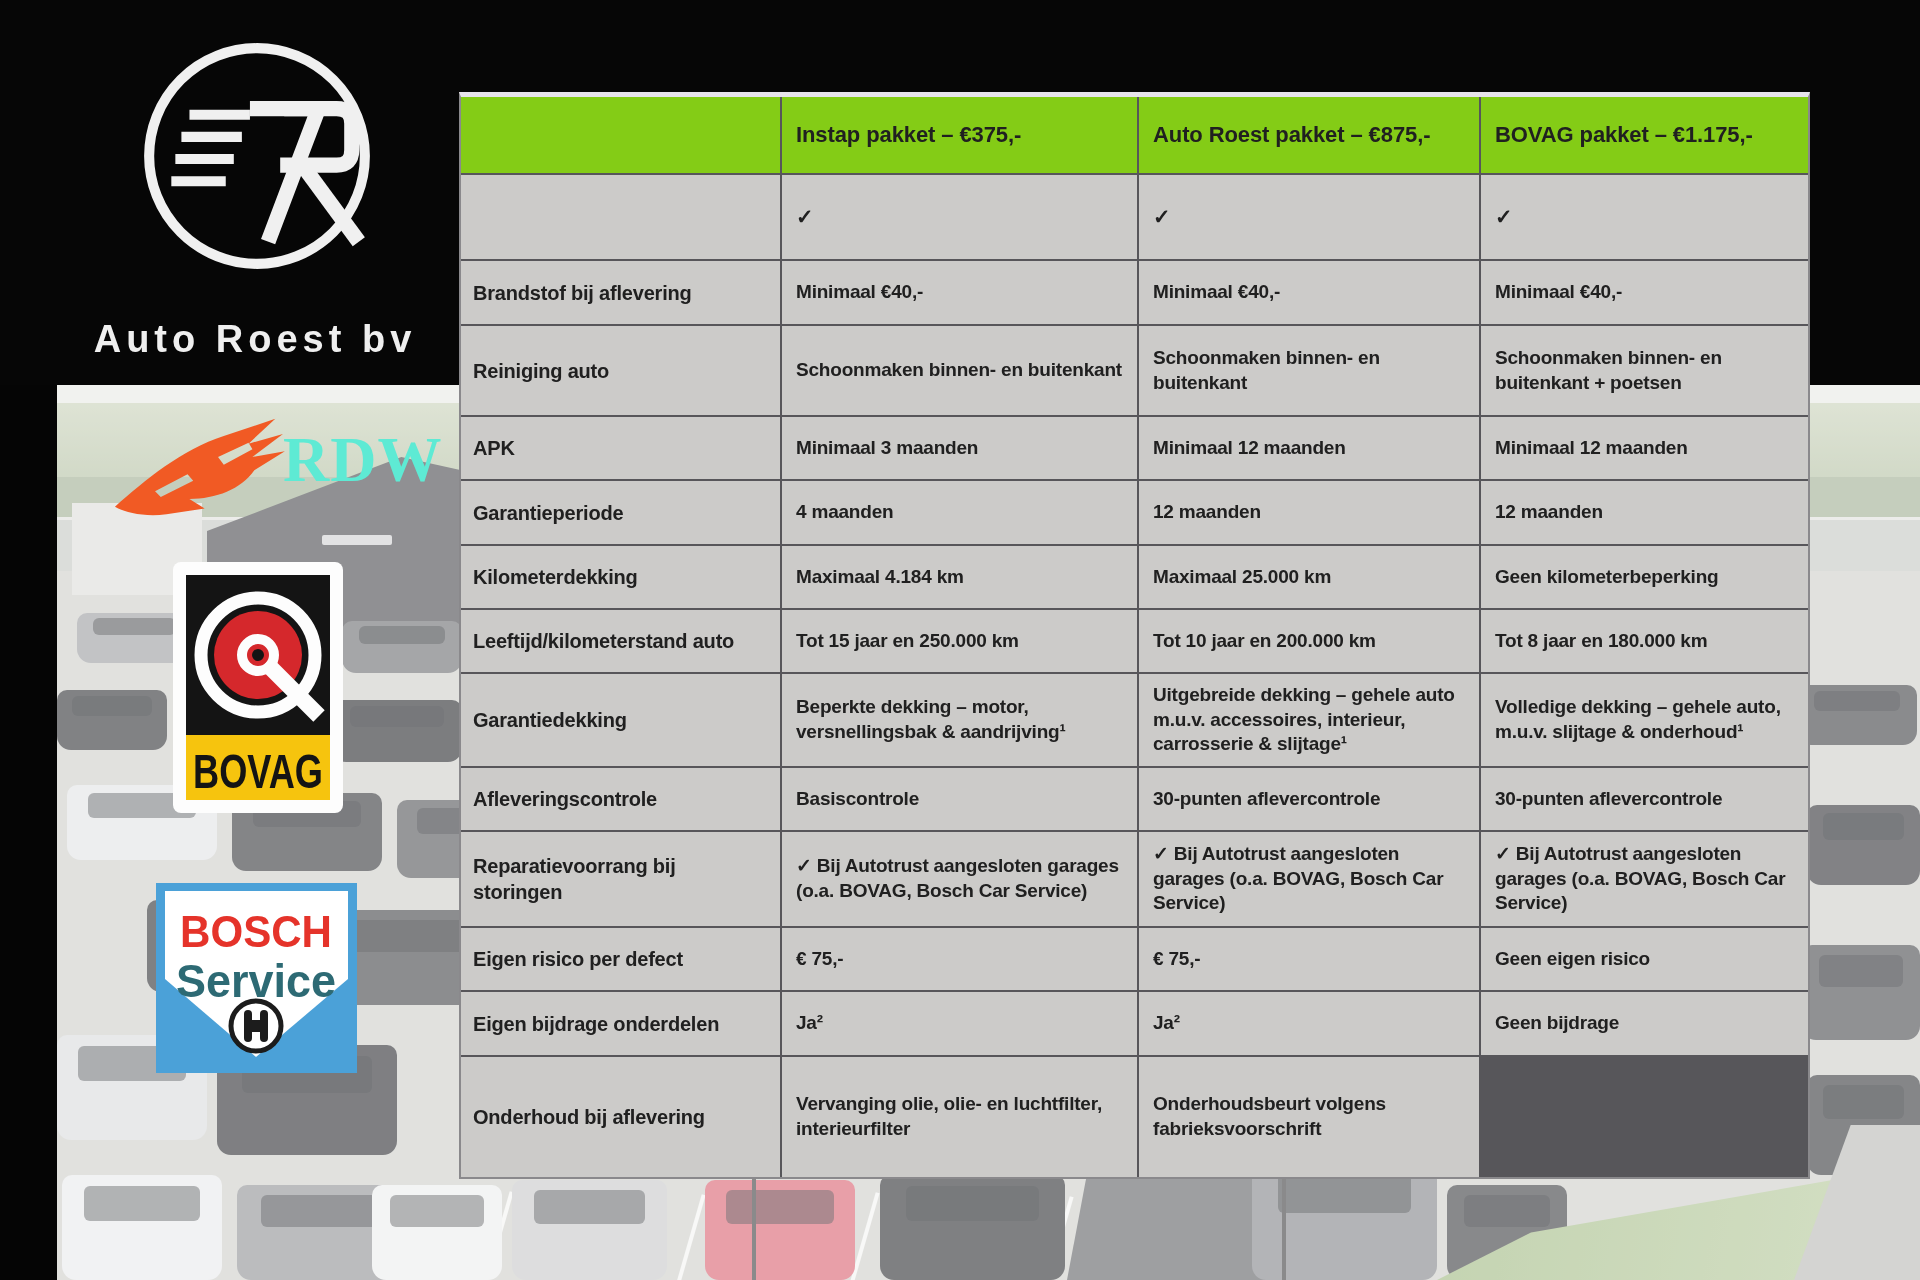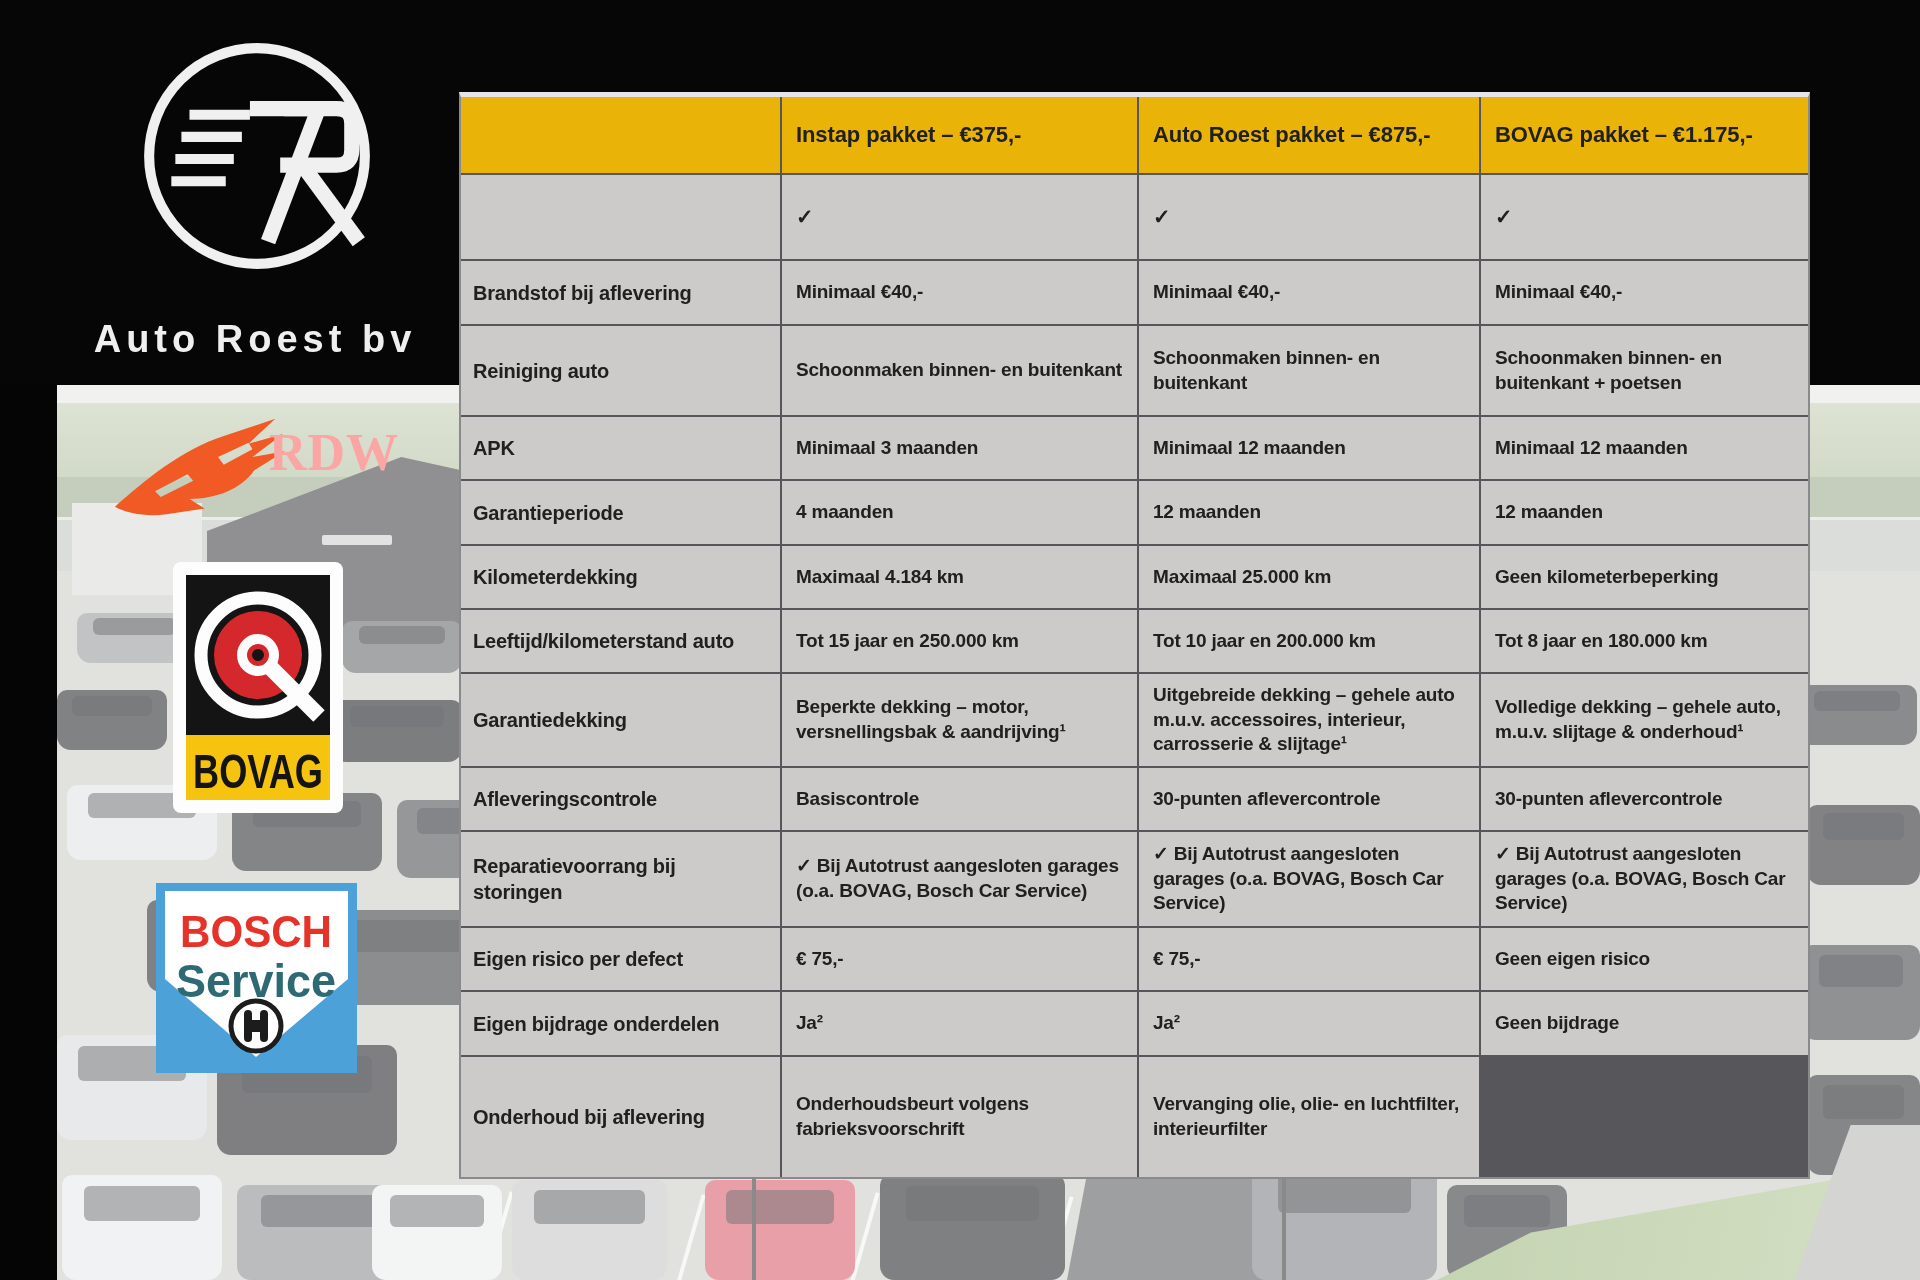--- a/index.html
+++ b/index.html
@@ -31,33 +31,33 @@
   .pline{position:absolute;width:4px;height:92px;background:rgba(255,255,255,.75);transform:rotate(16deg);}
   .veil{position:absolute;left:0;top:0;width:100%;height:100%;background:rgba(255,255,255,.40);z-index:4;}
   
   .top-band{position:absolute;left:0;top:0;width:1920px;height:385px;background:#060606;z-index:6;}
   .ar-logo{position:absolute;left:131px;top:30px;width:252px;height:252px;}
   .ar-name{position:absolute;left:70px;top:318px;width:370px;text-align:center;color:#efefef;
     font-weight:700;font-size:38px;letter-spacing:5px;white-space:nowrap;}
   
   .rdw{position:absolute;left:103px;top:415px;width:320px;height:105px;z-index:8;}
   .rdw-eagle{position:absolute;left:0;top:0;width:190px;height:105px;}
-  .rdw-text{position:absolute;left:166px;top:8px;font-family:"Liberation Serif",serif;
-    font-weight:700;font-size:52px;color:#fca5a5;letter-spacing:1px;}
+  .rdw-text{position:absolute;left:180px;top:8px;font-family:"Liberation Serif",serif;
+    font-weight:700;font-size:64px;color:#5eead4;letter-spacing:1px;}
   .bovag{position:absolute;left:173px;top:562px;width:170px;height:251px;z-index:8;}
   .bosch{position:absolute;left:156px;top:883px;width:201px;height:190px;z-index:8;}
   
   .pkg-table{position:absolute;left:459px;top:92px;z-index:10;
     display:grid;
     grid-template-columns:319px 355px 340px 327px;
     grid-template-rows:76px 84px 63px 89px 62px 63px 62px 62px 92px 62px 94px 62px 63px 120px;
     gap:2px;background:#57565a;border:2px solid #8a898c;border-top:5px solid #e7e3eb;}
   .cell{background:#cccbc9;display:flex;align-items:center;padding:6px 14px;
     font-weight:700;color:#202020;font-size:19px;line-height:1.3;letter-spacing:-0.2px;}
-  .cell.hdr{font-size:22px;background:#eab308;letter-spacing:-0.1px;}
+  .cell.hdr{font-size:22px;background:#84cc16;letter-spacing:-0.1px;}
   .cell.lbl{font-size:20px;padding-left:12px;}
   .cell.chk{font-size:21px;}
 </style>
 </head>
 <body>
 
 <div class="photo">
   <div class="sky"></div>
   <div class="field"></div>
   <div class="treeline"></div>
@@ -227,15 +227,15 @@
   <div class="cell">€ 75,-</div>
   <div class="cell">€ 75,-</div>
   <div class="cell">Geen eigen risico</div>
 
   <div class="cell lbl">Eigen bijdrage onderdelen</div>
   <div class="cell">Ja²</div>
   <div class="cell">Ja²</div>
   <div class="cell">Geen bijdrage</div>
 
   <div class="cell lbl">Onderhoud bij aflevering</div>
+  <div class="cell">Vervanging olie, olie- en luchtfilter, interieurfilter</div>
   <div class="cell">Onderhoudsbeurt volgens fabrieksvoorschrift</div>
-  <div class="cell">Vervanging olie, olie- en luchtfilter, interieurfilter</div>
 </div>
 
 </body></html>

